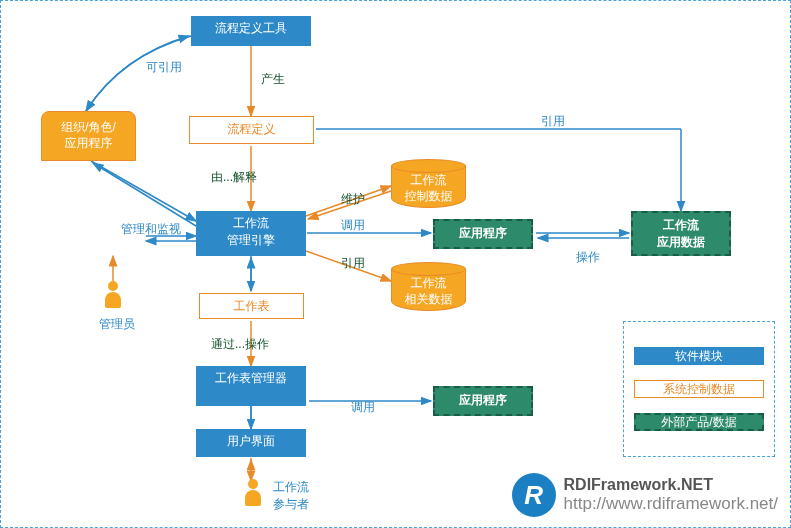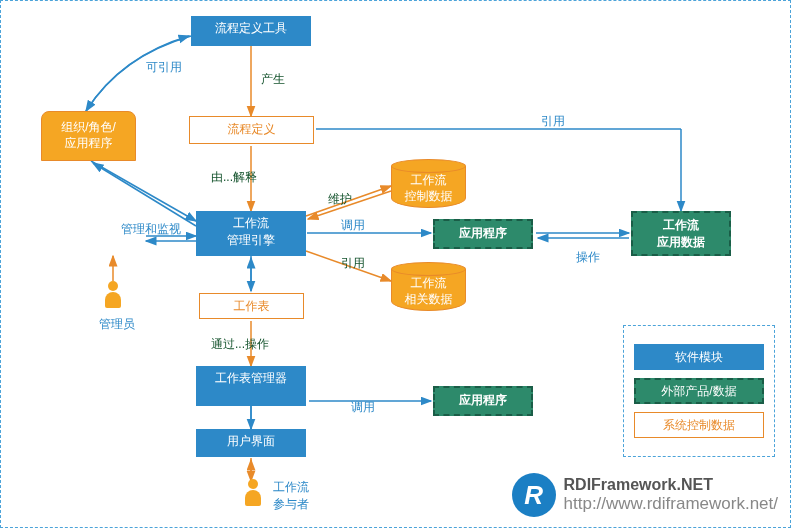--- a/index.html
+++ b/index.html
@@ -13,21 +13,21 @@
 .cyl{position:absolute;text-align:center;color:#fff;line-height:1.3}
 .cyl .top{width:100%;height:14px;background:#f5a623;border:1px solid #e88a2a;border-radius:50%;position:absolute;top:-7px;left:0;z-index:2}
 .cyl .body{width:100%;height:100%;background:#f5a623;border:1px solid #e88a2a;border-radius:0 0 50% 50%/0 0 10px 10px;position:relative;display:flex;align-items:center;justify-content:center;padding-top:4px}
 .lbl{position:absolute;color:#14532d;white-space:nowrap}
 .lbl-blue{position:absolute;color:#2d89c8;white-space:nowrap}
 svg.arrows{position:absolute;top:0;left:0;width:791px;height:528px;pointer-events:none}
 .person{position:absolute;width:24px;text-align:center}
 .person .head{width:10px;height:10px;background:#f5a623;border-radius:50%;margin:0 auto}
 .person .body{width:16px;height:16px;background:#f5a623;border-radius:8px 8px 2px 2px;margin:1px auto 0}
 .legend{position:absolute;right:15px;bottom:70px;border:1px dashed #4ba3d9;padding:10px;width:152px}
-.legend .row{height:26px;margin:8px 0;display:flex;align-items:center;justify-content:center;font-size:12px}
+.legend .row{height:18px;margin:15px 0;display:flex;align-items:center;justify-content:center;font-size:12px}
 .legend .r1{background:#2d89c8;color:#fff}
 .legend .r2{background:#fff;border:1px solid #e88a2a;color:#e88a2a}
 .legend .r3{background:#2d8a6b;border:2px dashed #1a5d47;color:#fff}
 .watermark{position:absolute;right:12px;bottom:10px;display:flex;align-items:center;gap:8px}
 .watermark .logo{width:44px;height:44px;background:#1b7fc4;border-radius:50%;display:flex;align-items:center;justify-content:center;color:#fff;font-weight:bold;font-size:26px;font-style:italic}
 .watermark .txt1{color:#555;font-weight:bold;font-size:16px}
 .watermark .txt2{color:#888;font-size:17px}
 </style>
 </head>
 <body>
@@ -139,32 +139,32 @@
       <div class="head"></div>
       <div class="body"></div>
     </div>
 <div class="lbl-blue" style="left:272px;top:478px;white-space:pre-line">工作流
 参与者</div>
 
 <div class="lbl-blue" style="left:145px;top:58px">可引用</div>
 <div class="lbl" style="left:260px;top:70px">产生</div>
 <div class="lbl" style="left:210px;top:168px">由...解释</div>
 <div class="lbl-blue" style="left:120px;top:220px">管理和监视</div>
-<div class="lbl" style="left:327px;top:190px">维护</div>
+<div class="lbl" style="left:340px;top:190px">维护</div>
 <div class="lbl-blue" style="left:340px;top:216px">调用</div>
 <div class="lbl" style="left:340px;top:254px">引用</div>
 <div class="lbl" style="left:210px;top:335px">通过...操作</div>
 <div class="lbl-blue" style="left:350px;top:398px">调用</div>
 <div class="lbl-blue" style="left:540px;top:112px">引用</div>
 <div class="lbl-blue" style="left:575px;top:248px">操作</div>
 
 <div class="legend">
 <div class="row r1">软件模块</div>
+<div class="row r2">系统控制数据</div>
 <div class="row r3">外部产品/数据</div>
-<div class="row r2">系统控制数据</div>
 </div>
 
 <div class="watermark">
 <div class="logo">R</div>
 <div>
 <div class="txt1">RDIFramework.NET</div>
 <div class="txt2">http://www.rdiframework.net/</div>
 </div>
 </div>
 

